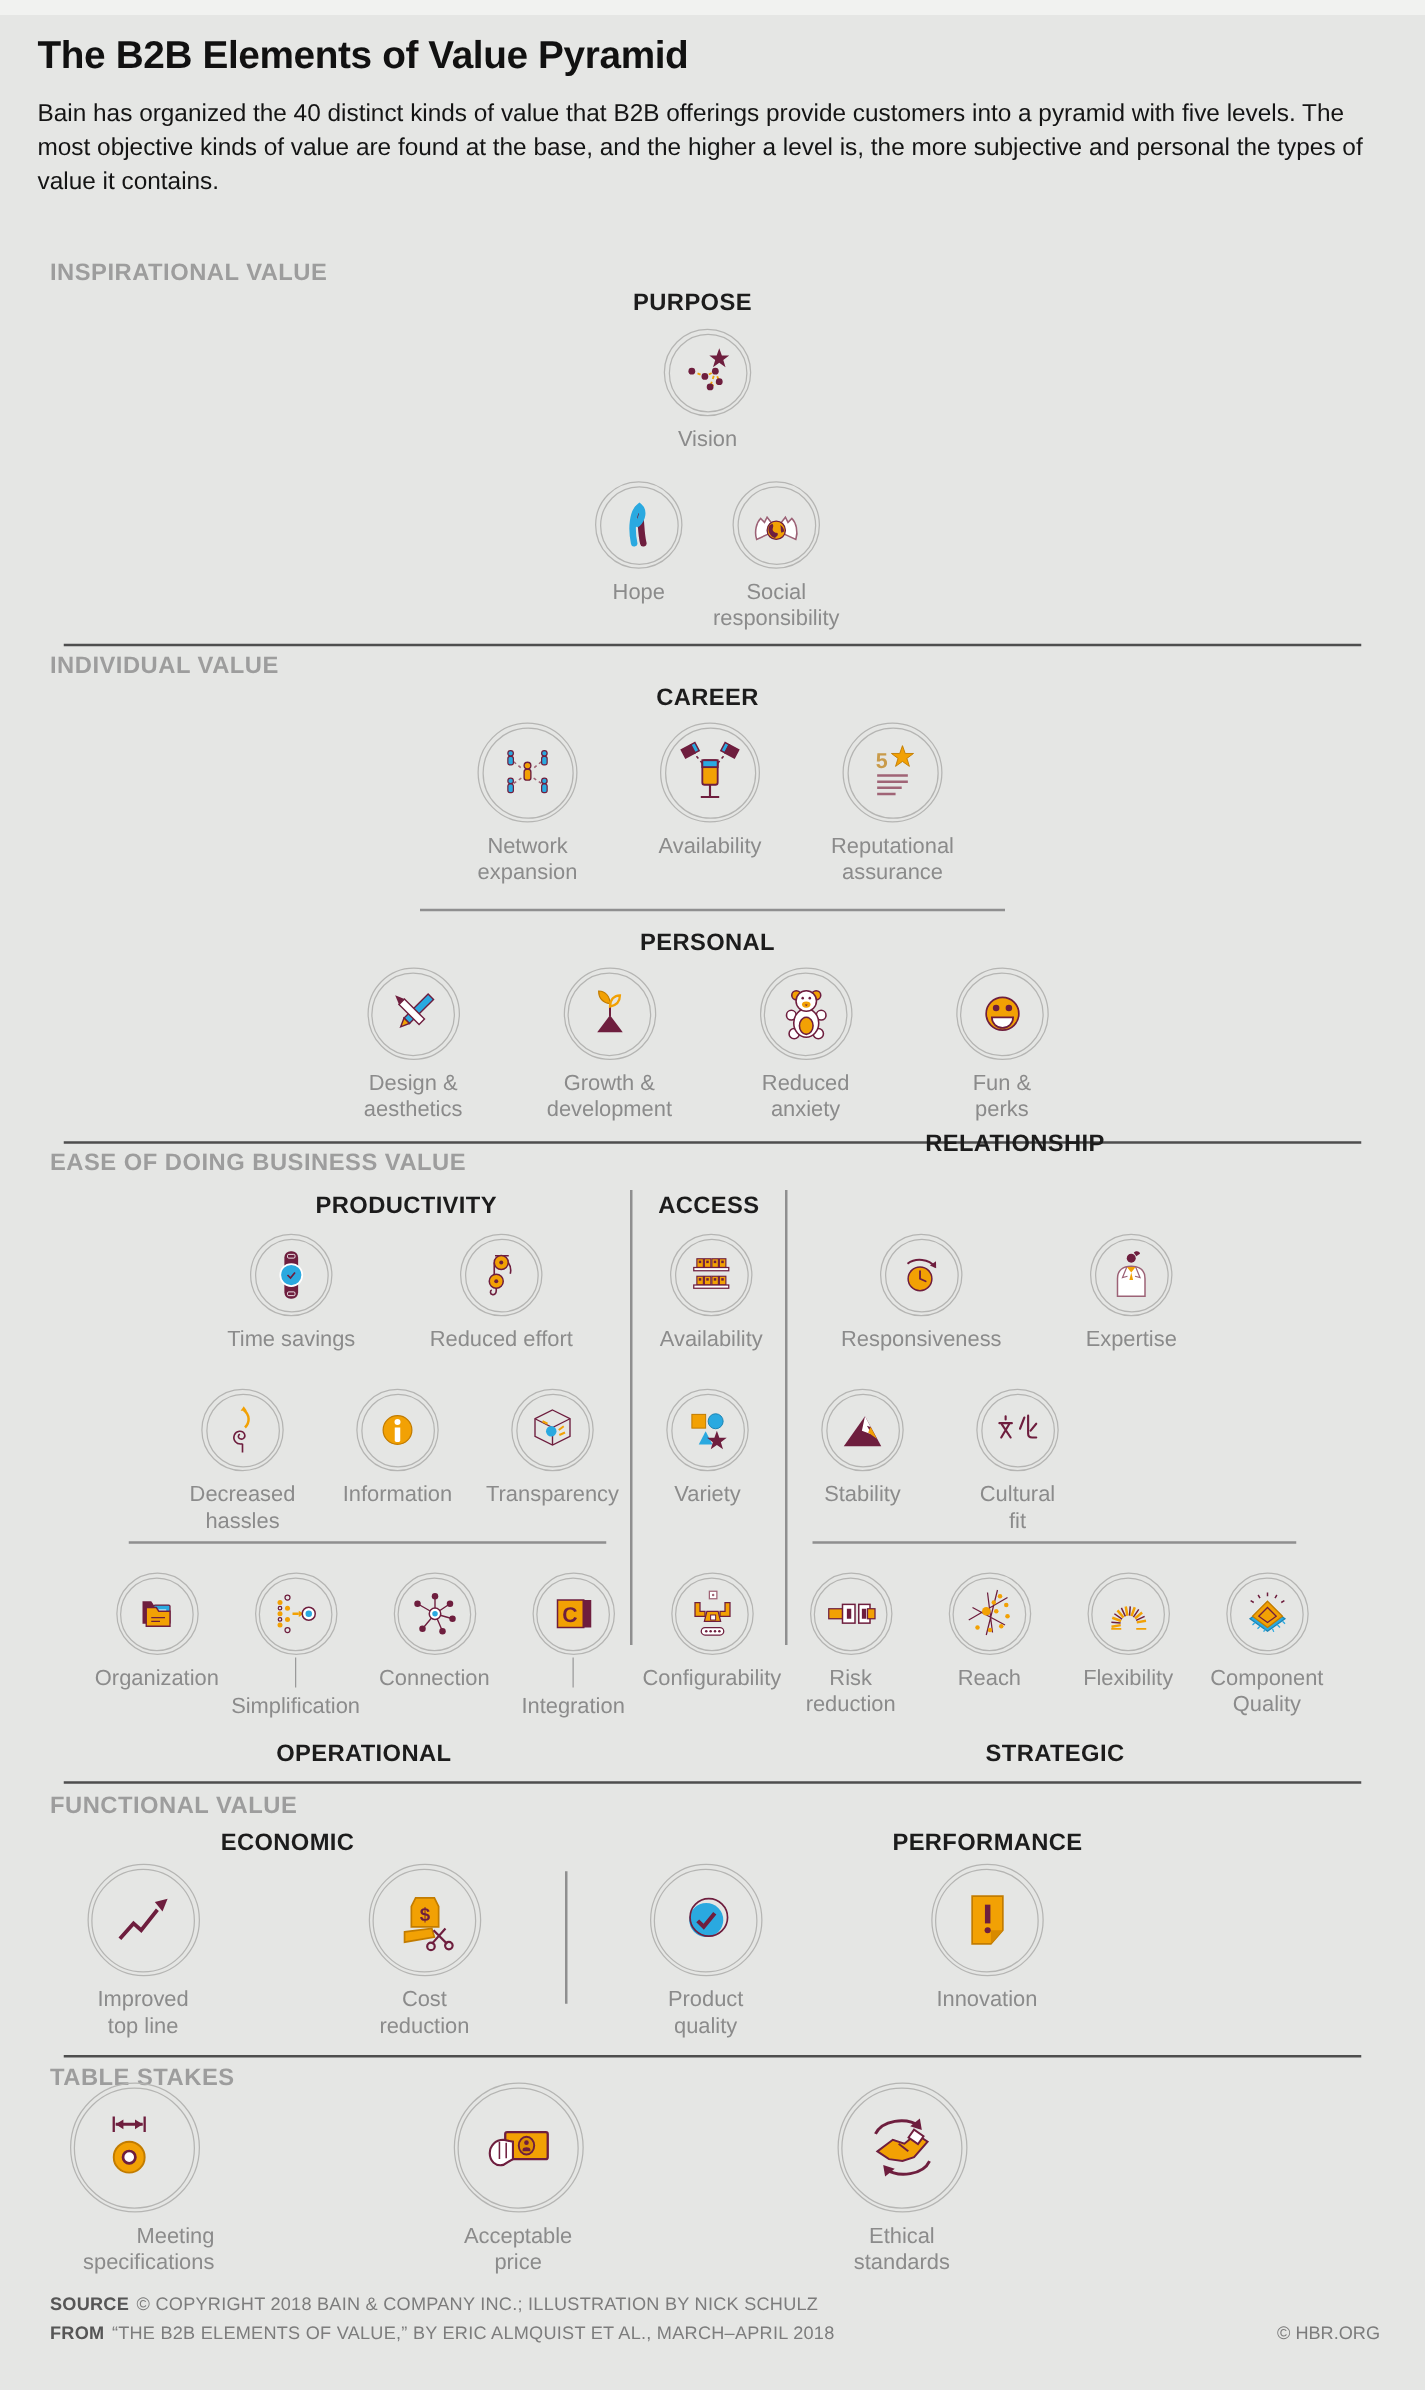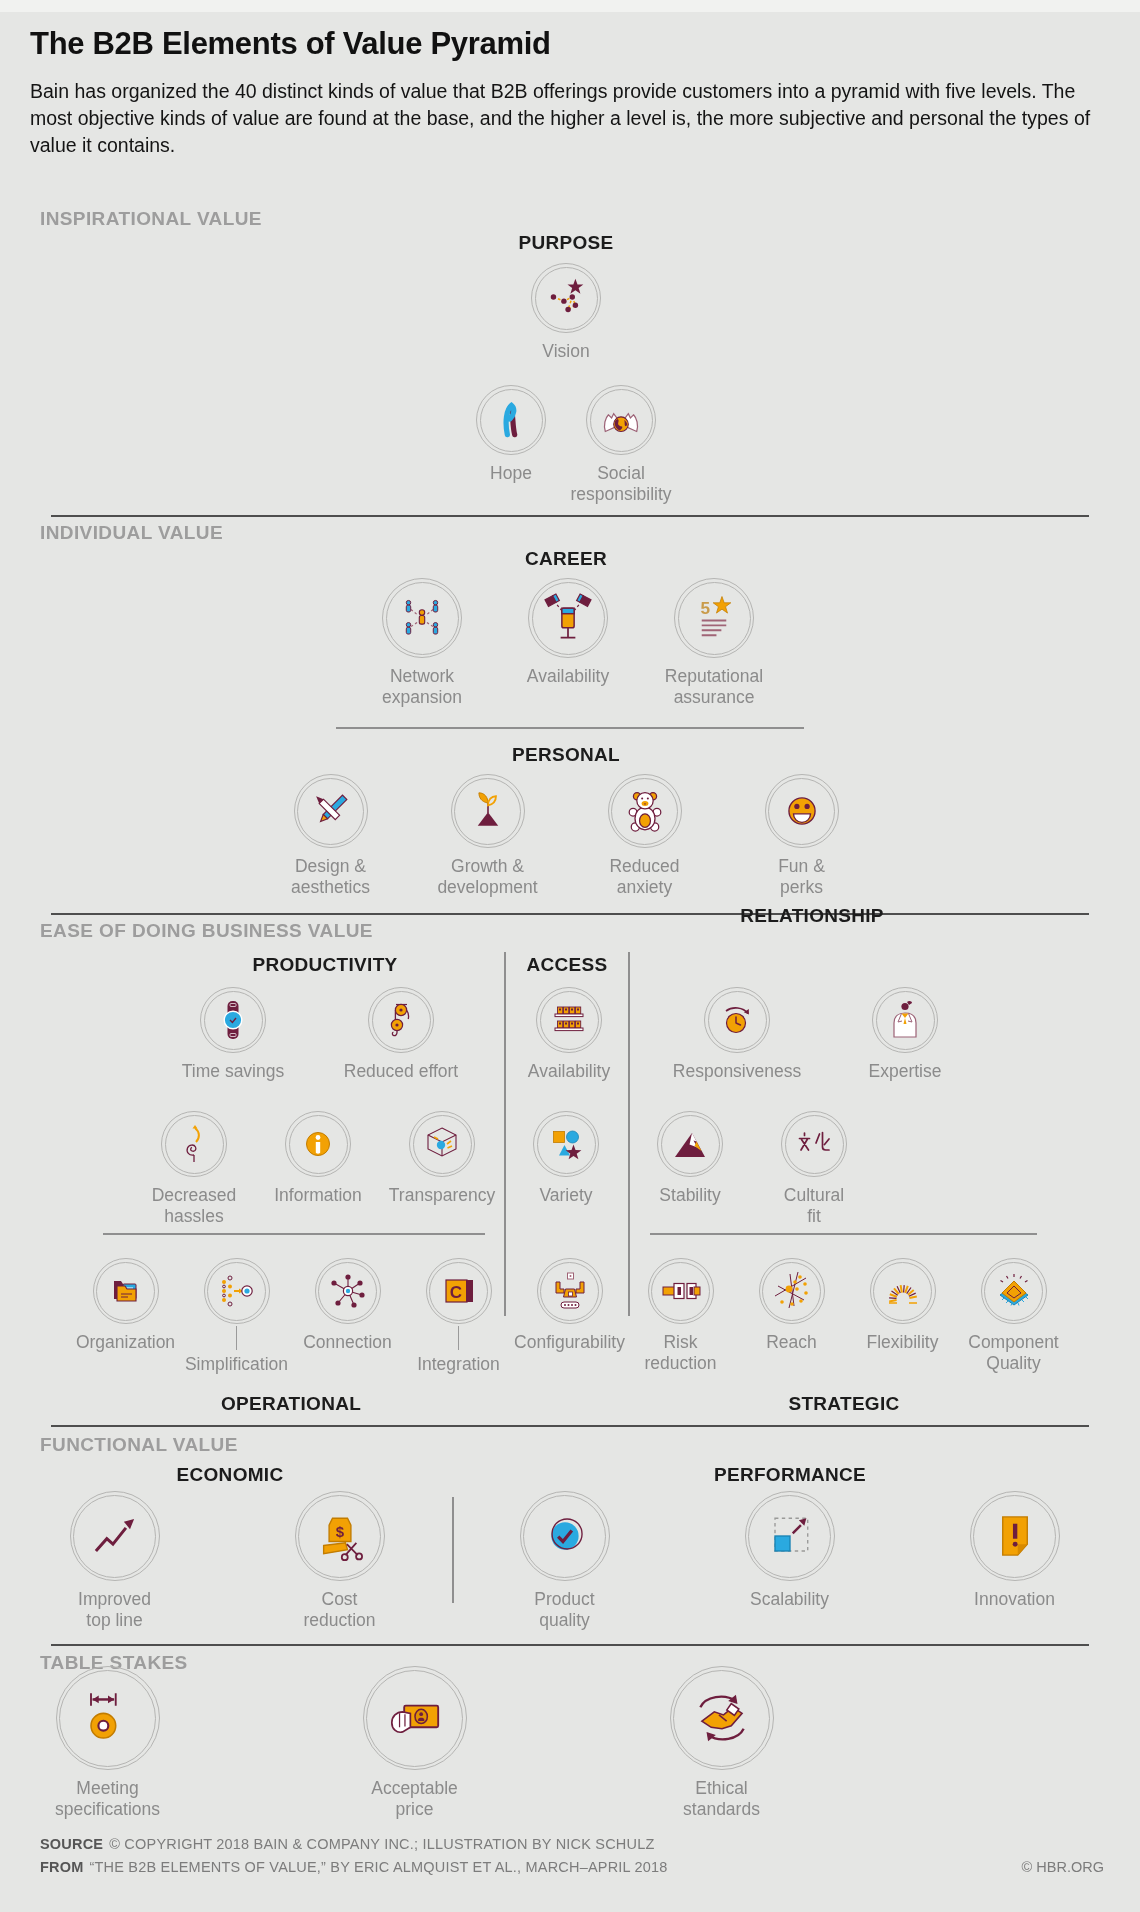--- a/index.html
+++ b/index.html
@@ -13,21 +13,21 @@
   .hr{position:absolute;height:2px;background:#4e4e4e;}
   .hr-thin{position:absolute;height:1.5px;background:#8f8f8f;}
   .vr{position:absolute;width:1.5px;background:#8f8f8f;}
   .row{position:absolute;display:flex;}
   .item{flex:0 0 auto;display:flex;flex-direction:column;align-items:center;}
   .circ{border:1.6px solid #b5b5b3;border-radius:50%;position:relative;display:flex;align-items:center;justify-content:center;box-sizing:border-box;}
   .circ::after{content:"";position:absolute;inset:2.5px;border:1px solid #b5b5b3;border-radius:50%;}
   .lbl{margin-top:8px;font-size:17.5px;line-height:1.18;color:#8b8b8b;text-align:center;white-space:nowrap;}
   .wrap{white-space:normal;}
   .w62{width:62px;}.w72{width:72px;}.w82{width:82px;}.w92{width:92px;}.w100{width:100px;}
-  .w108{width:108px;}.w118{width:118px;}.w128{width:128px;}
+  .w108{width:108px;}.w118{width:118px;}.w128{width:128px;text-align:right;}
   
   .s150 .item{width:150px;} .s110 .item{width:110px;}
   .s146 .item{width:146px;} .s157 .item{width:157px;}
   .s168 .item{width:168px;} .s124 .item{width:124px;}
   .s111 .item{width:111px;} .s225 .item{width:225px;} .s307 .item{width:307px;}
   .c70 .circ{width:70px;height:70px;} .c70 svg{width:46px;height:46px;}
   .c80 .circ{width:80px;height:80px;} .c80 svg{width:54px;height:54px;}
   .c74 .circ{width:74px;height:74px;} .c74 svg{width:50px;height:50px;}
   .c66 .circ{width:66px;height:66px;} .c66 svg{width:44px;height:44px;}
   .c90 .circ{width:90px;height:90px;} .c90 svg{width:60px;height:60px;}
@@ -42,21 +42,21 @@
 </head>
 <body>
 
 <div class="poster">
 <div class="topstrip"></div>
 
 <div class="title">The B2B Elements of Value Pyramid</div>
 <div class="intro">Bain has organized the 40 distinct kinds of value that B2B offerings provide customers into a pyramid with five levels. The most objective kinds of value are found at the base, and the higher a level is, the more subjective and personal the types of value it contains.</div>
 
 <div class="lvlhead" style="top:208px;">INSPIRATIONAL VALUE</div>
-<div class="subhead" style="left:566px;top:232px;text-align:right;">PURPOSE</div>
+<div class="subhead" style="left:554px;top:232px;text-align:right;">PURPOSE</div>
 
 <div class="row s150 c70" style="left:491px;top:263px;">
   <div class="item">
     <div class="circ">
       <svg viewBox="0 0 44 44">
             <path d="M10 21 20 25 28 21 24 33 31 29 28 21" fill="none" stroke="#f2a104" stroke-width="1.4" stroke-dasharray="2.5 2.2"></path>
             <g fill="#6e1e3e">
               <circle cx="10" cy="21" r="2.6"></circle>
               <circle cx="20" cy="25" r="2.6"></circle>
               <circle cx="28" cy="21" r="2.6"></circle>
@@ -586,31 +586,20 @@
             <circle cx="22" cy="22" r="10" fill="#2aa9e0"></circle>
             <circle cx="23.5" cy="20.5" r="11" fill="none" stroke="#6e1e3e" stroke-width="1"></circle>
             <path d="M17 22.5l3.5 3.5L27 18" fill="none" stroke="#6e1e3e" stroke-width="2.4"></path>
           </svg>
     </div>
     <div class="lbl wrap w82">Product quality</div>
   </div>
   <div class="item">
     <div class="circ">
       <svg viewBox="0 0 44 44">
-            <rect x="11" y="9" width="24" height="24" fill="none" stroke="#9a9a98" stroke-width="1" stroke-dasharray="2.5 2.5"></rect>
-            <rect x="11" y="22" width="11" height="11" fill="#2aa9e0" stroke="#1b84b4" stroke-width="1"></rect>
-            <path d="M24 20l6-6" stroke="#6e1e3e" stroke-width="1.8" fill="none"></path>
-            <path d="M28.5 10.5l5.5-1.5-1.5 5.5z" fill="#6e1e3e"></path>
-          </svg>
-    </div>
-    <div class="lbl">Scalability</div>
-  </div>
-  <div class="item">
-    <div class="circ">
-      <svg viewBox="0 0 44 44">
             <path d="M13 8h18v20l-7 8H13z" fill="#f2a104" stroke="#c27c00" stroke-width="1"></path>
             <path d="M31 28h-7v8z" fill="#d88a00"></path>
             <rect x="20.5" y="13" width="3.2" height="11" fill="#6e1e3e"></rect>
             <circle cx="22.1" cy="28" r="1.8" fill="#6e1e3e"></circle>
           </svg>
     </div>
     <div class="lbl">Innovation</div>
   </div>
 </div>
 

